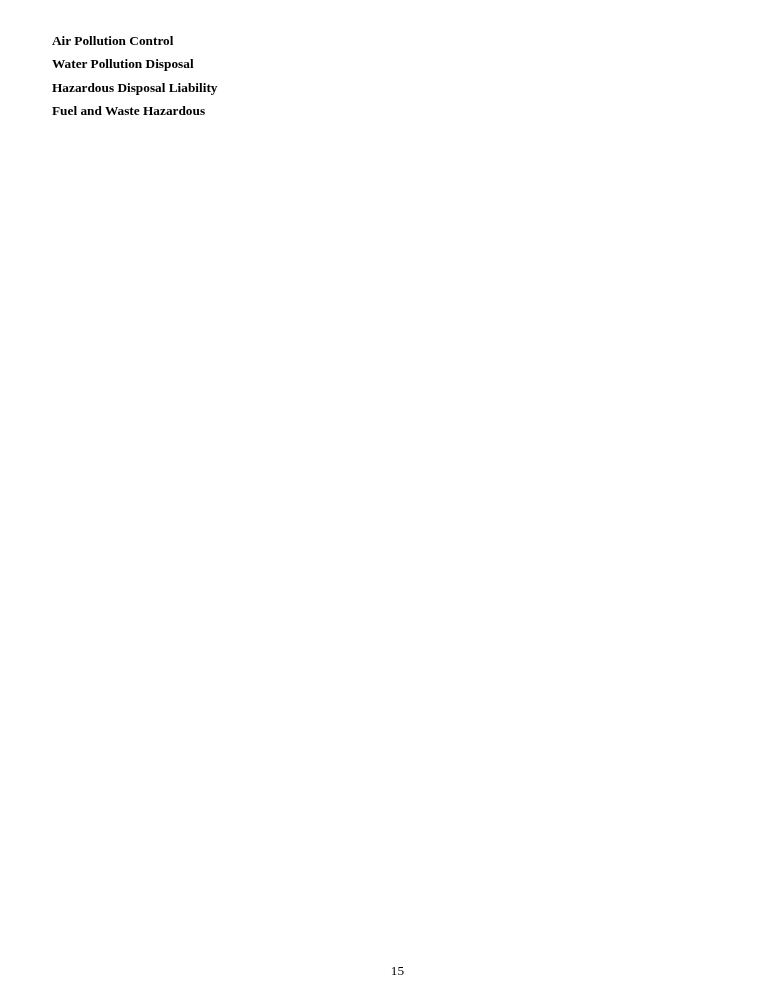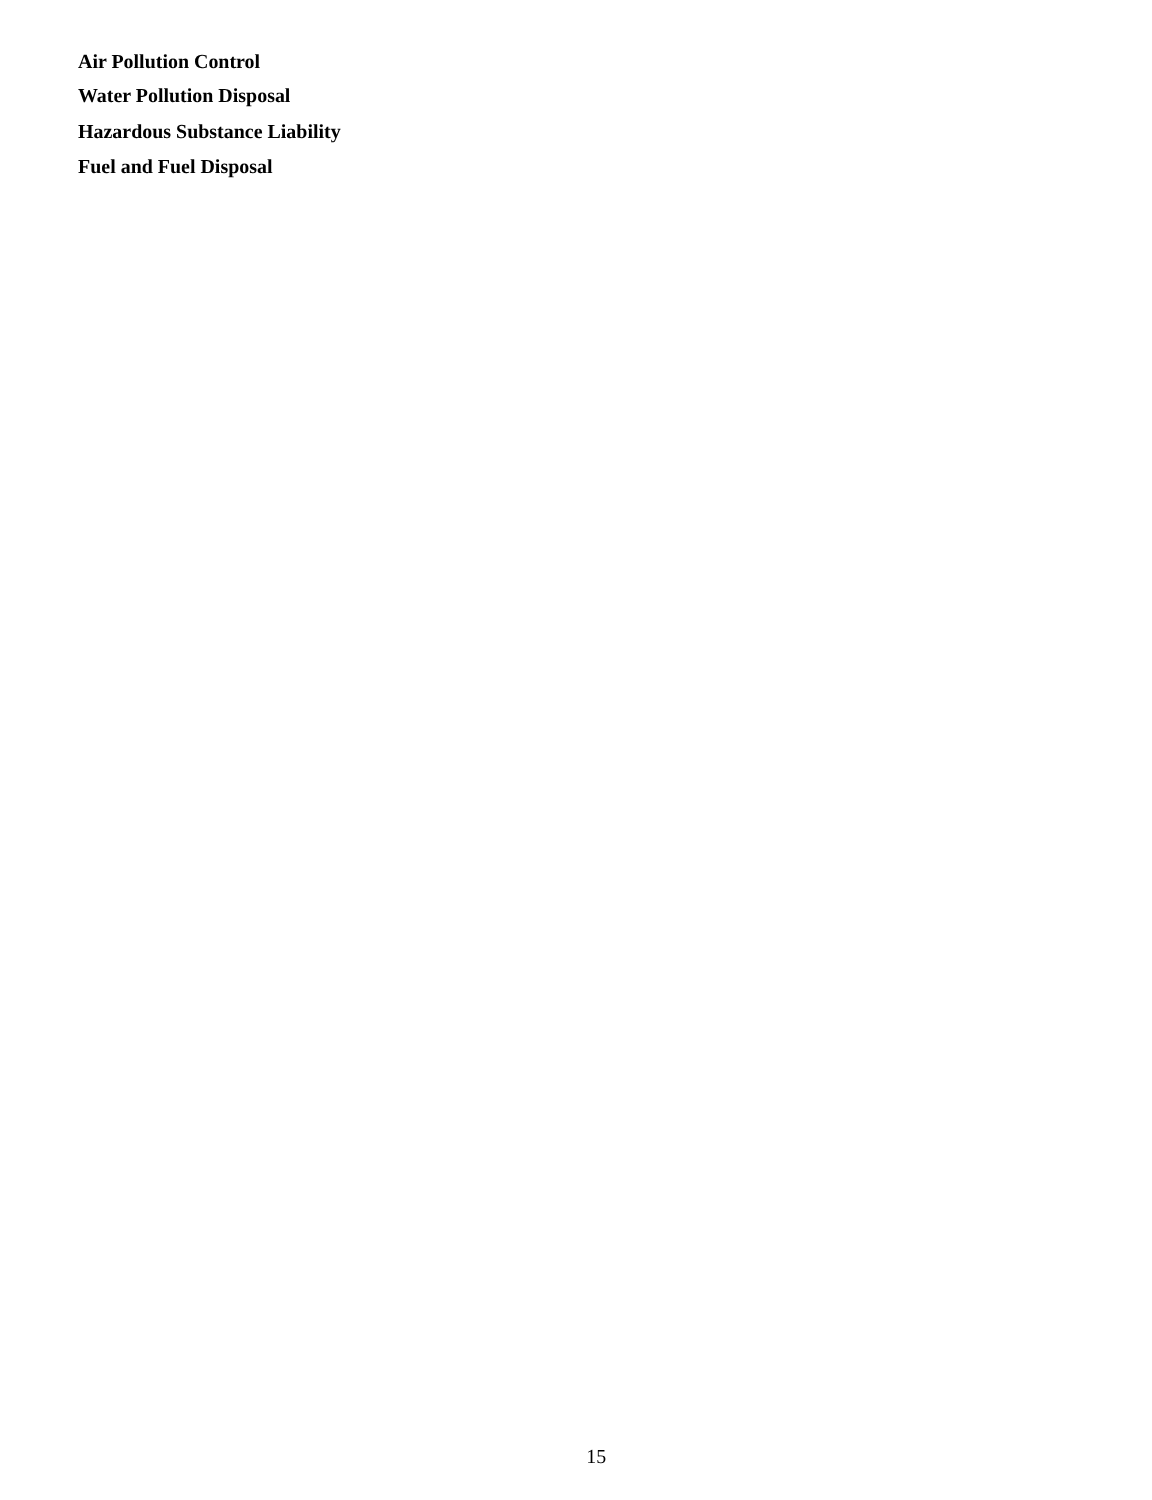--- a/index.html
+++ b/index.html
@@ -41,17 +41,17 @@
     font-size: 13.3px;
   }
 </style>
 </head>
 <body>
 
 <div class="page">
   <div class="content" id="doc-content">
       <h3>Air Pollution Control</h3>
       <h3>Water Pollution Disposal</h3>
-      <h3>Hazardous Substance Liability</h3>
-      <h3>Fuel and Fuel Disposal</h3>
+      <h3>Hazardous Disposal Liability</h3>
+      <h3>Fuel and Waste Hazardous</h3>
     </div>
   <div class="page-number">15</div>
 </div>
 
 </body></html>

